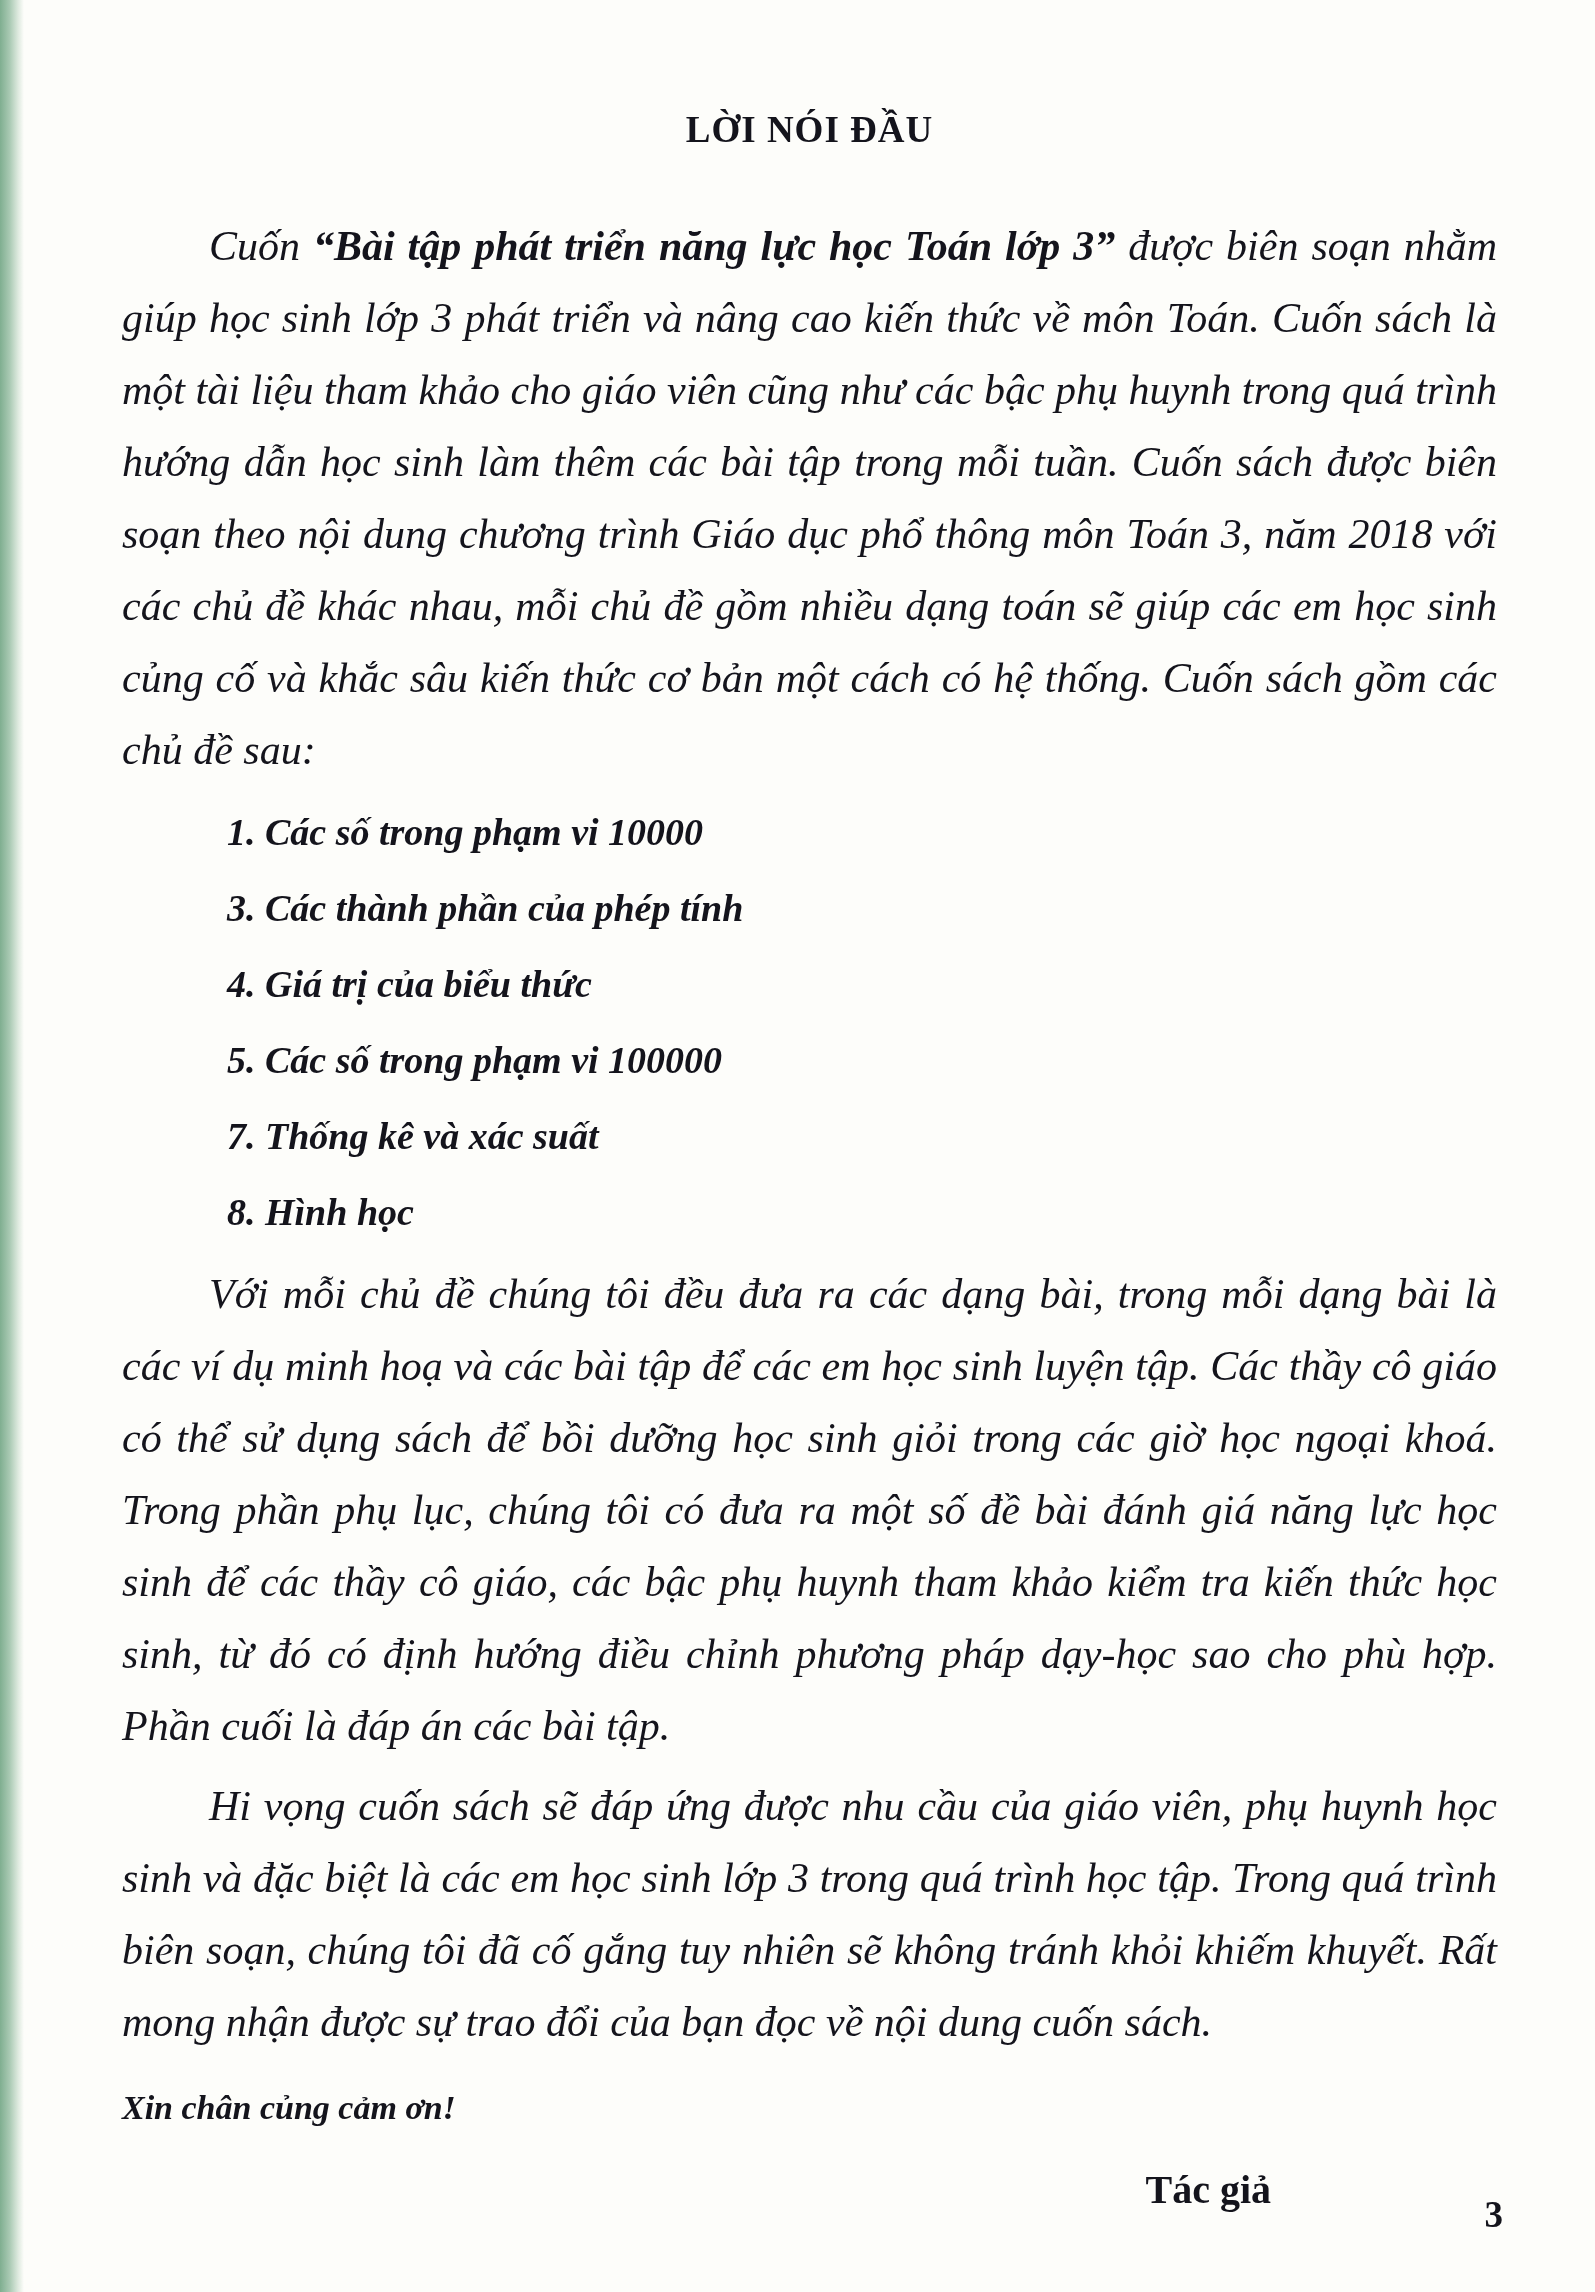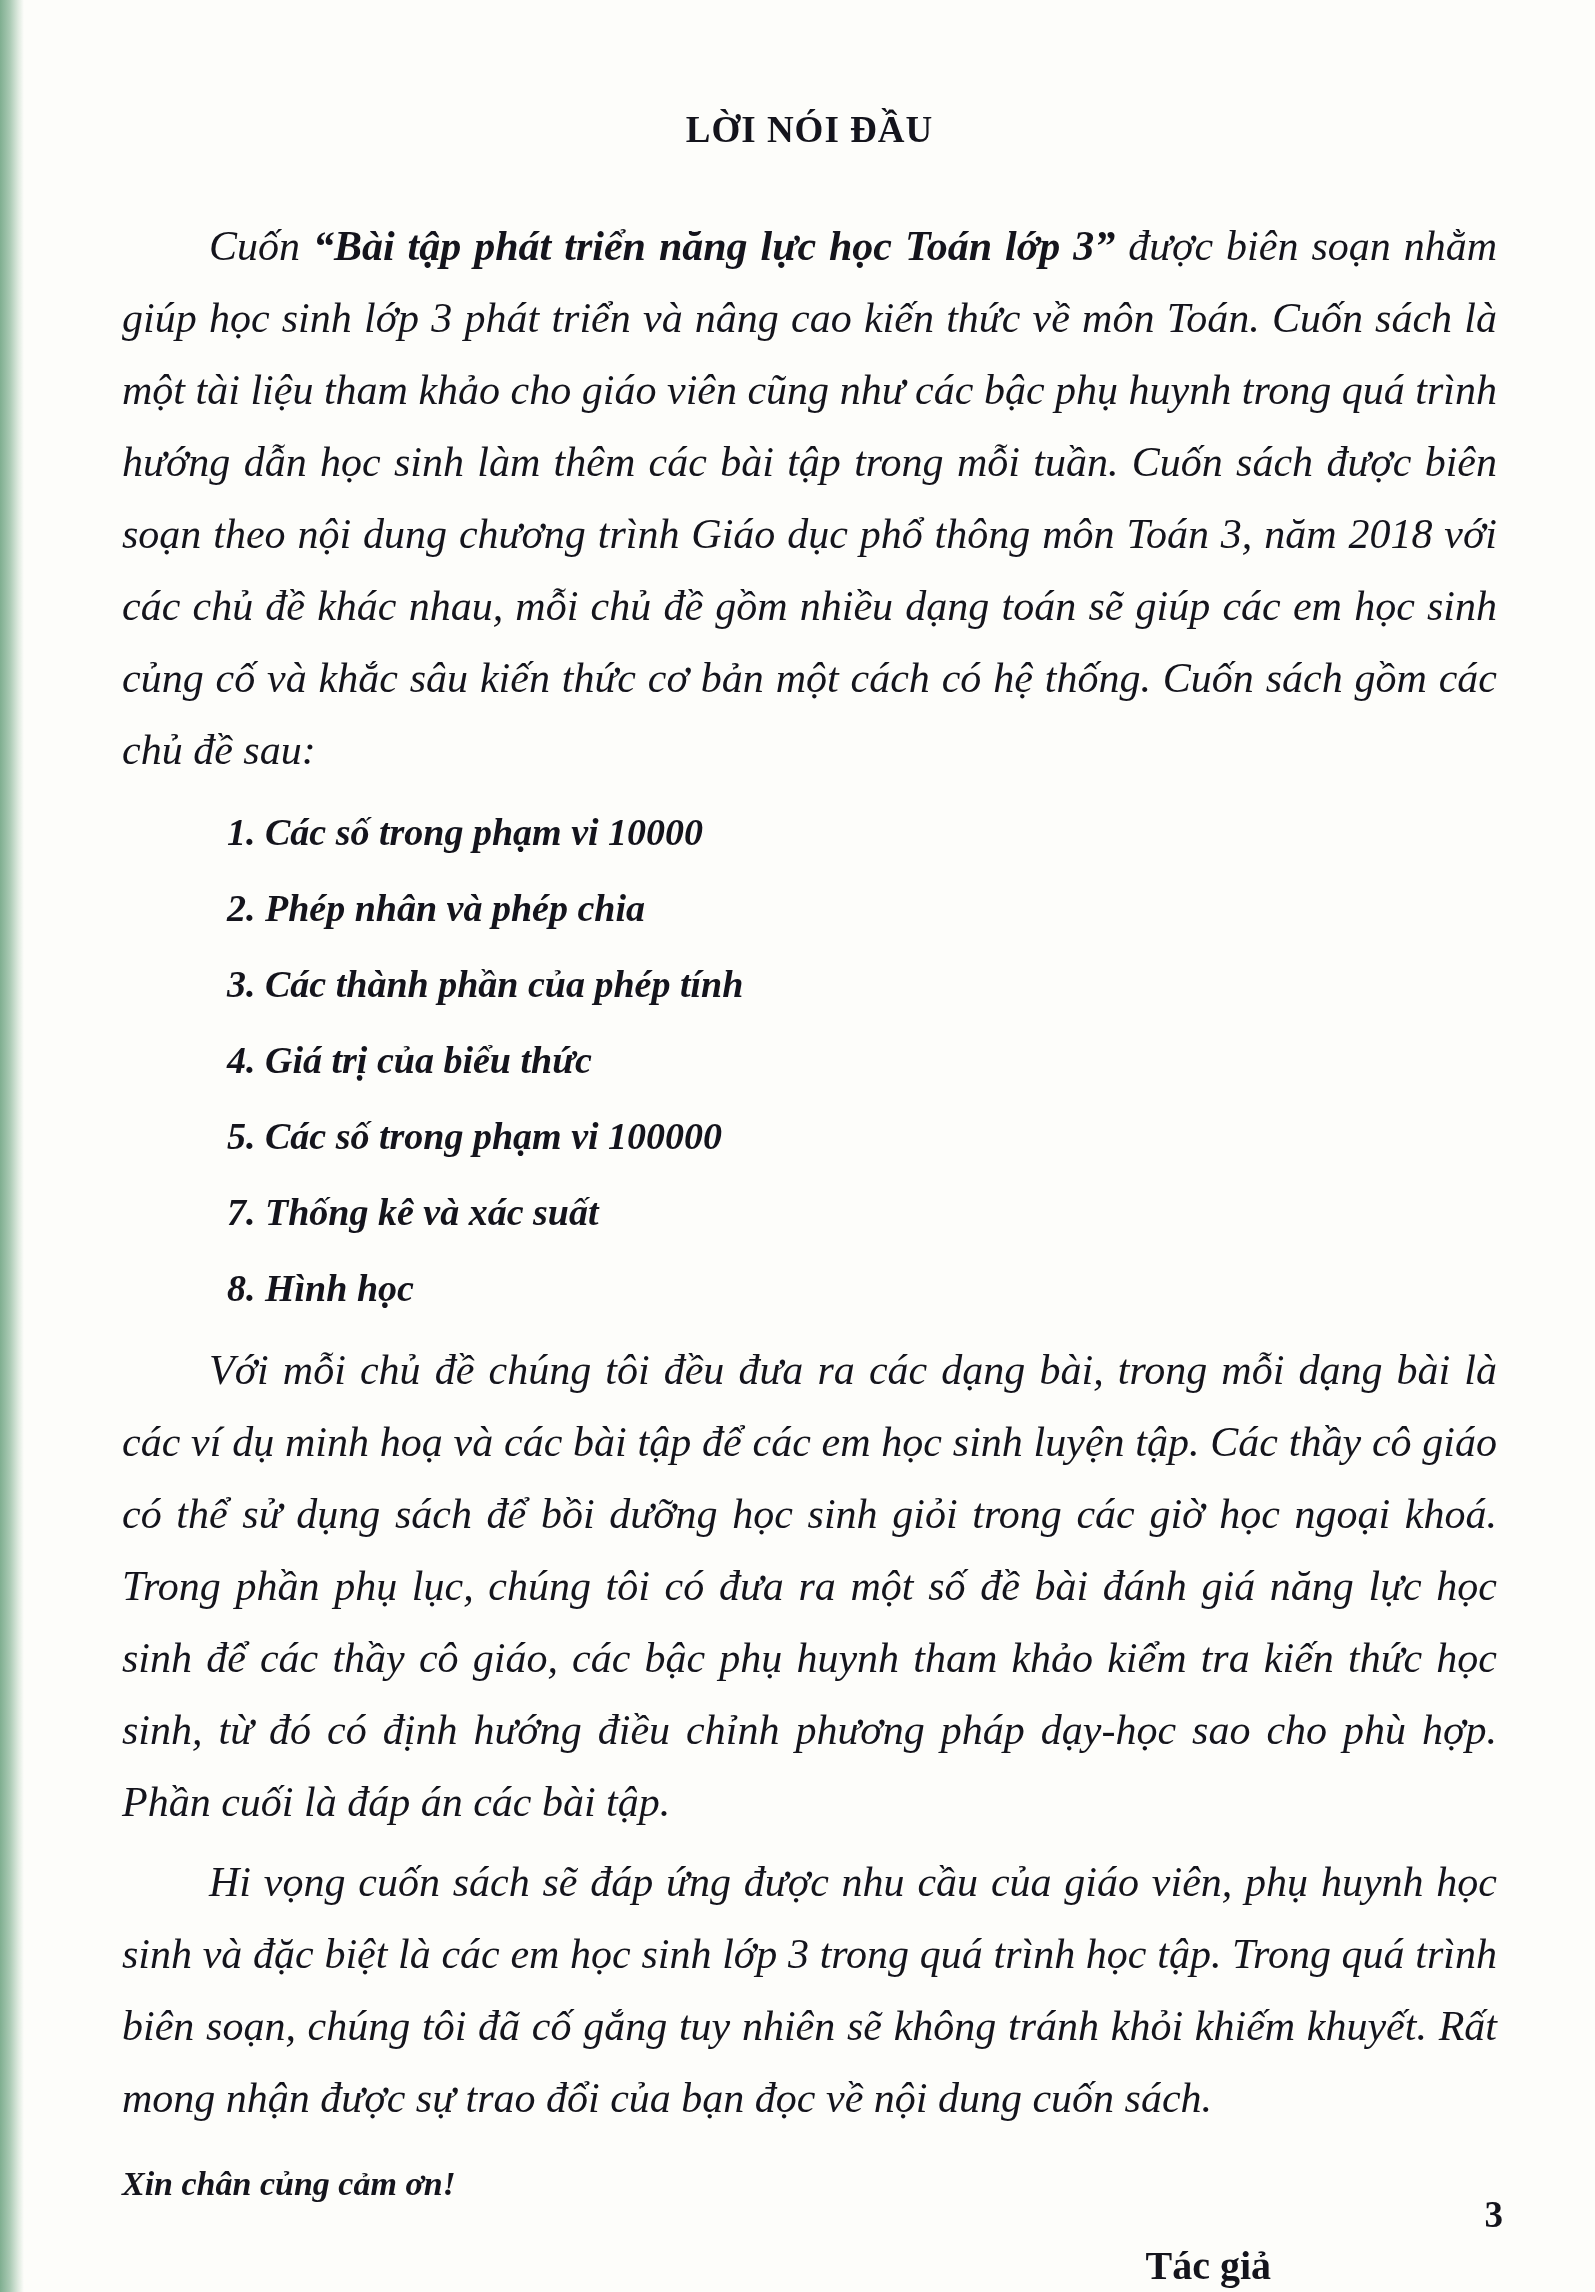--- a/index.html
+++ b/index.html
@@ -78,21 +78,20 @@
   <div class="scan-edge"></div>
 
   <div class="content">
 
     <h1 class="title">LỜI NÓI ĐẦU</h1>
 
     <p class="para"><span>Cuốn </span><span class="book-title-em">“Bài tập phát triển năng lực học Toán lớp 3”</span><span> được biên soạn nhằm giúp học sinh lớp 3 phát triển và nâng cao kiến thức về môn Toán. Cuốn sách là một tài liệu tham khảo cho giáo viên cũng như các bậc phụ huynh trong quá trình hướng dẫn học sinh làm thêm các bài tập trong mỗi tuần. Cuốn sách được biên soạn theo nội dung chương trình Giáo dục phổ thông môn Toán 3, năm 2018 với các chủ đề khác nhau, mỗi chủ đề gồm nhiều dạng toán sẽ giúp các em học sinh củng cố và khắc sâu kiến thức cơ bản một cách có hệ thống. Cuốn sách gồm các chủ đề sau:</span></p>
 
     <div class="topics">
       <div class="topic-item">1. Các số trong phạm vi 10000</div>
-      <div class="topic-item">2. Phép nhân và phép chia</div>
       <div class="topic-item">3. Các thành phần của phép tính</div>
       <div class="topic-item">4. Giá trị của biểu thức</div>
       <div class="topic-item">5. Các số trong phạm vi 100000</div>
       <div class="topic-item">7. Thống kê và xác suất</div>
       <div class="topic-item">8. Hình học</div>
     </div>
 
     <p class="para spaced">Với mỗi chủ đề chúng tôi đều đưa ra các dạng bài, trong mỗi dạng bài là các ví dụ minh hoạ và các bài tập để các em học sinh luyện tập. Các thầy cô giáo có thể sử dụng sách để bồi dưỡng học sinh giỏi trong các giờ học ngoại khoá. Trong phần phụ lục, chúng tôi có đưa ra một số đề bài đánh giá năng lực học sinh để các thầy cô giáo, các bậc phụ huynh tham khảo kiểm tra kiến thức học sinh, từ đó có định hướng điều chỉnh phương pháp dạy-học sao cho phù hợp. Phần cuối là đáp án các bài tập.</p>
 
     <p class="para spaced">Hi vọng cuốn sách sẽ đáp ứng được nhu cầu của giáo viên, phụ huynh học sinh và đặc biệt là các em học sinh lớp 3 trong quá trình học tập. Trong quá trình biên soạn, chúng tôi đã cố gắng tuy nhiên sẽ không tránh khỏi khiếm khuyết. Rất mong nhận được sự trao đổi của bạn đọc về nội dung cuốn sách.</p>

